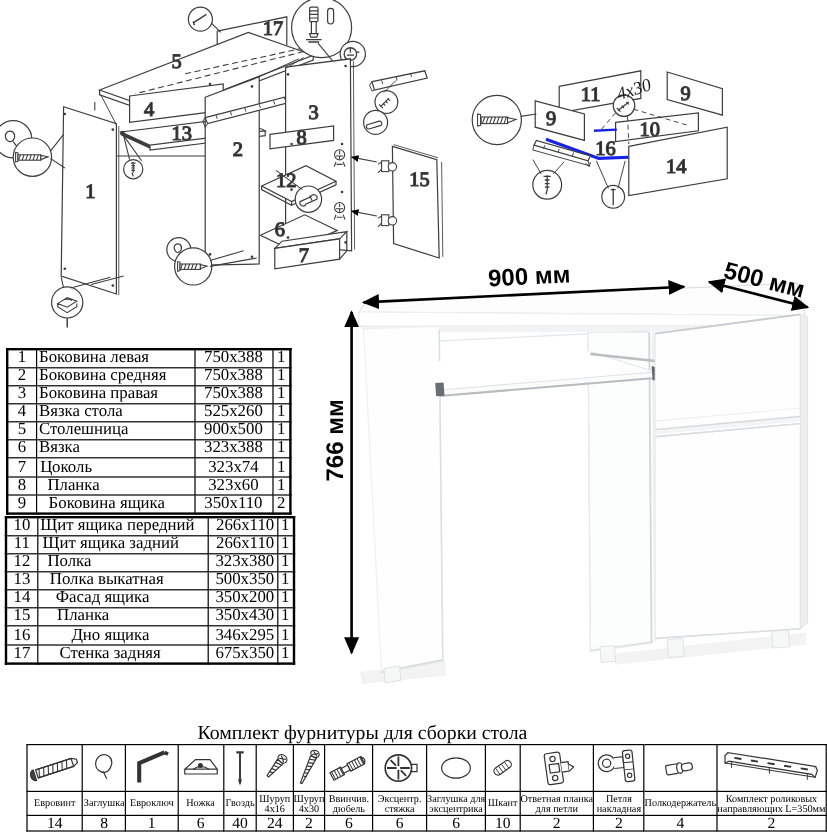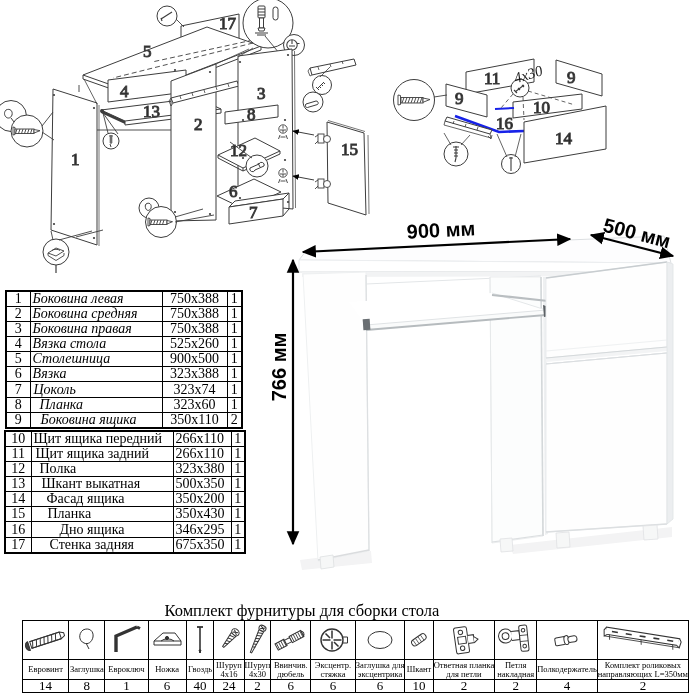--- a/index.html
+++ b/index.html
@@ -8,29 +8,29 @@
   #art{position:absolute;left:0;top:0;}
   .num{font-family:"Liberation Serif",serif;font-size:17px;fill:#1a1a1a;}
   .dim{font-family:"Liberation Sans",sans-serif;font-weight:bold;font-size:20px;fill:#000;}
   
   #pt{position:absolute;left:5px;top:290px;border-collapse:collapse;table-layout:fixed;width:238px;}
   #pt td,#pt2 td{box-sizing:border-box;}
   #pt td{border:1px solid #000;font-size:14px;line-height:1;padding:0 2px;height:15.1px;
          white-space:nowrap;overflow:hidden;}
   #pt{border:2px solid #000;}
   #pt .c0{width:24px;text-align:center;padding:0;}
-  #pt .c1{width:132px;font-style:italic;}
+  #pt .c1{width:132px;}
   #pt .c2{width:65px;text-align:center;}
   #pt .c3{width:15px;text-align:center;padding:0;}
   #pt2{position:absolute;left:4px;top:430px;border-collapse:collapse;border:2px solid #000;table-layout:fixed;width:240px;}
   #pt2 td{border:1px solid #000;font-size:14px;line-height:1;padding:0 2px;height:15.1px;
          white-space:nowrap;overflow:hidden;}
   #pt2 .c0{width:26px;text-align:center;padding:0;}
   #pt2 .c1{width:142px;margin-left:28px;}
-  #pt2 .c2{width:58px;text-align:left;}
+  #pt2 .c2{width:58px;text-align:right;}
   #pt2 .c3{width:14px;text-align:center;padding:0;}
   
   #hwt{position:absolute;left:0;top:601px;width:604px;text-align:center;
        font-size:16.5px;}
   #hw{position:absolute;left:22px;top:620px;border-collapse:collapse;border:1.5px solid #000;
       table-layout:fixed;}
   #hw td{border:1px solid #000;text-align:center;vertical-align:middle;padding:0;overflow:hidden;}
   #hw .ico{height:38px;}
   #hw .nm{height:19px;font-size:8.5px;line-height:1.05;white-space:nowrap;}
   #hw .qt{height:12px;font-size:13px;line-height:12px;}
@@ -342,21 +342,21 @@
         <td class="c3">1</td>
       </tr>
 <tr>
         <td class="c0">12</td>
         <td class="c1" style="padding-left:8px">Полка</td>
         <td class="c2">323x380</td>
         <td class="c3">1</td>
       </tr>
 <tr>
         <td class="c0">13</td>
-        <td class="c1" style="padding-left:10px">Шкант выкатная</td>
+        <td class="c1" style="padding-left:10px">Полка выкатная</td>
         <td class="c2">500x350</td>
         <td class="c3">1</td>
       </tr>
 <tr>
         <td class="c0">14</td>
         <td class="c1" style="padding-left:15px">Фасад ящика</td>
         <td class="c2">350x200</td>
         <td class="c3">1</td>
       </tr>
 <tr>

